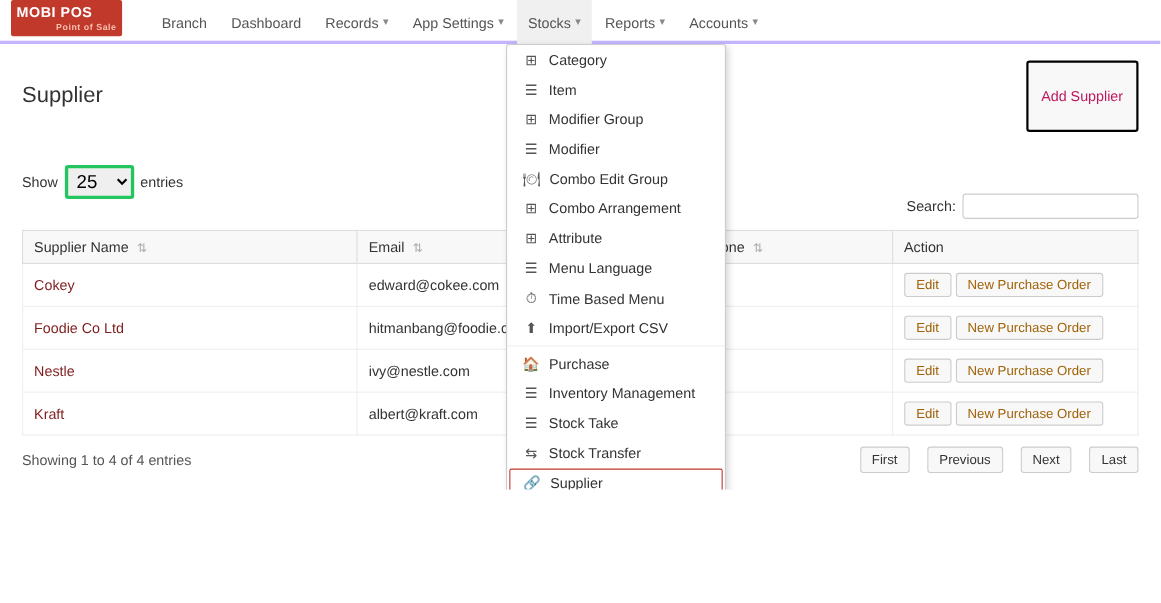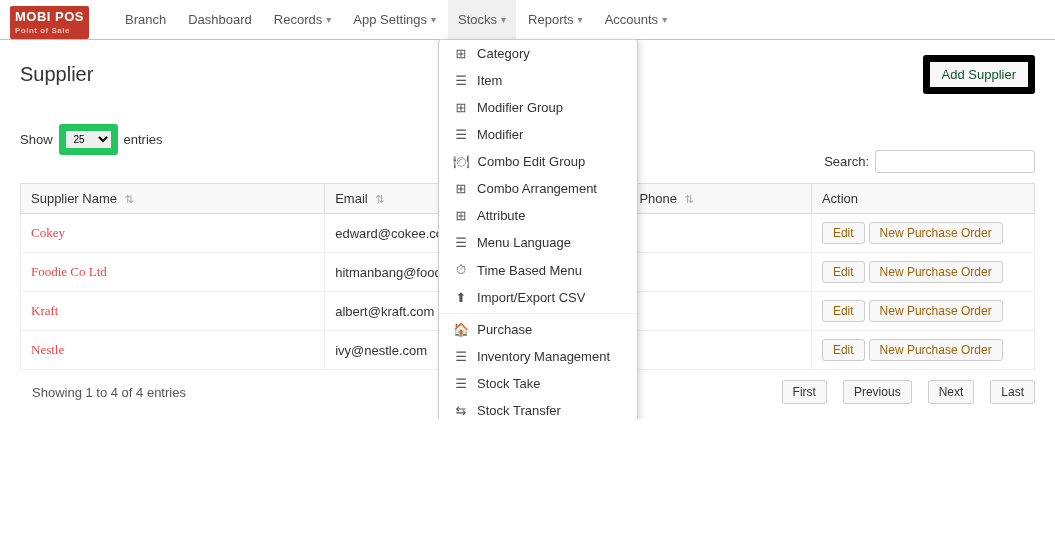--- a/index.html
+++ b/index.html
@@ -1,43 +1,43 @@
 <!DOCTYPE html>
 <html><head>
   <meta charset="utf-8">
   <style>
     * { box-sizing: border-box; margin: 0; padding: 0; }
     body { font-family: Arial, sans-serif; font-size: 13px; color: #333; background: #fff; }
     
     
     .navbar {
       display: flex;
-      align-items: flex-end;
+      align-items: flex-start;
       background: #fff;
-      border-bottom: 1px solid #c4b5fd;
+      border-bottom: 3px solid #c4b5fd;
       padding: 0 10px;
       height: 40px;
     }
     .navbar-brand {
       display: flex;
       align-items: center;
       margin-right: 20px;
     }
     .brand-logo {
       background: #c0392b;
       color: #fff;
       font-weight: bold;
       font-size: 11px;
       padding: 3px 5px;
       border-radius: 2px;
       margin-right: 6px;
       line-height: 1.3;
     }
     .brand-logo .brand-top { font-size: 13px; letter-spacing: 0.5px; }
-    .brand-logo .brand-sub { font-size: 8px; letter-spacing: 0.5px; color: #f8c0b0; }
+    .brand-logo .brand-sub { font-size: 8px; letter-spacing: 0.5px; color: #f8c0b0; margin-left: 36px; }
     .navbar-nav {
       display: flex;
       align-items: center;
       gap: 2px;
       flex: 1;
     }
     .nav-item {
       padding: 0 10px;
       height: 40px;
       display: flex;
@@ -86,47 +86,47 @@
     .page-content { padding: 15px 20px; }
     .page-header {
       display: flex;
       align-items: center;
       justify-content: space-between;
       margin-bottom: 12px;
     }
     .page-title { font-size: 20px; font-weight: normal; color: #333; }
     .add-btn {
       background: #f8f8f8;
-      border: 7px solid #000000;
-      border-radius: 3px;
-      padding: 5px 12px;
+      border: 2px solid #000000;
+      border-radius: 3px;
+      padding: 23px 12px;
       cursor: pointer;
       font-size: 13px;
-      color: #14532d;
+      color: #be185d;
     }
 
     
     .controls-row {
       display: flex;
       align-items: center;
       justify-content: space-between;
       margin-bottom: 10px;
       gap: 36px;
     }
     .show-entries {
       display: flex;
       align-items: center;
       gap: 6px;
       font-size: 13px;
     }
     .show-entries select {
       padding: 2px 4px;
-      border: 7px solid #22c55e;
-      border-radius: 3px;
-      font-size: 10px;
+      border: 3px solid #22c55e;
+      border-radius: 3px;
+      font-size: 17px;
     }
     .search-box {
       display: flex;
       align-items: center;
       gap: 6px;
       margin-top: 44px;
     }
     .search-box label { font-size: 13px; }
     .search-box input {
       border: 1px solid #ccc;
@@ -150,42 +150,41 @@
     .data-table td {
       border: 1px solid #eee;
       padding: 8px 10px;
       font-size: 13px;
     }
     .data-table .col-name { width: 30%; }
     .data-table .col-email { width: 30%; }
     .data-table .col-phone { width: 18%; }
     .data-table .col-action { width: 22%; }
     .sort-icon { color: #aaa; font-size: 11px; margin-left: 4px; }
-    .link-text { color: #ef4444; text-decoration: none; cursor: pointer; font-family: Liberation Serif, serif; }
+    .link-text { color: #7f1d1d; text-decoration: none; cursor: pointer; }
 
     
     .action-cell { display: flex; gap: 4px; align-items: center; }
     .btn-sm {
       padding: 3px 10px;
       font-size: 12px;
       border: 1px solid #ccc;
       border-radius: 3px;
       background: #f8f8f8;
       cursor: pointer;
       color: #a16207;
       text-align: right;
     }
 
     
     .pagination-row {
       display: flex;
       justify-content: space-between;
       align-items: center;
       margin-top: 8px;
-      margin-left: 12px;
     }
     .pagination-info { font-size: 13px; color: #555; }
     .pagination-btns { display: flex; gap: 16px; }
     .page-btn {
       padding: 4px 10px;
       font-size: 12px;
       border: 1px solid #ccc;
       border-radius: 3px;
       background: #f8f8f8;
       cursor: pointer;
@@ -366,36 +365,36 @@
       <td class="col-phone"></td>
       <td class="col-action">
         <div class="action-cell">
           <button class="btn-sm">Edit</button>
           <button class="btn-sm">New Purchase Order</button>
         </div>
       </td>
     </tr>
         <tr>
       <td class="col-name">
-        <a class="link-text">Kraft</a>
-      </td>
-      <td class="col-email">albert@kraft.com</td>
+        <a class="link-text">Nestle</a>
+      </td>
+      <td class="col-email">ivy@nestle.com</td>
       <td class="col-phone"></td>
       <td class="col-action">
         <div class="action-cell">
           <button class="btn-sm">Edit</button>
           <button class="btn-sm">New Purchase Order</button>
         </div>
       </td>
     </tr>
         <tr>
       <td class="col-name">
-        <a class="link-text">Nestle</a>
-      </td>
-      <td class="col-email">ivy@nestle.com</td>
+        <a class="link-text">Kraft</a>
+      </td>
+      <td class="col-email">albert@kraft.com</td>
       <td class="col-phone"></td>
       <td class="col-action">
         <div class="action-cell">
           <button class="btn-sm">Edit</button>
           <button class="btn-sm">New Purchase Order</button>
         </div>
       </td>
     </tr>
       </tbody>
   </table>

